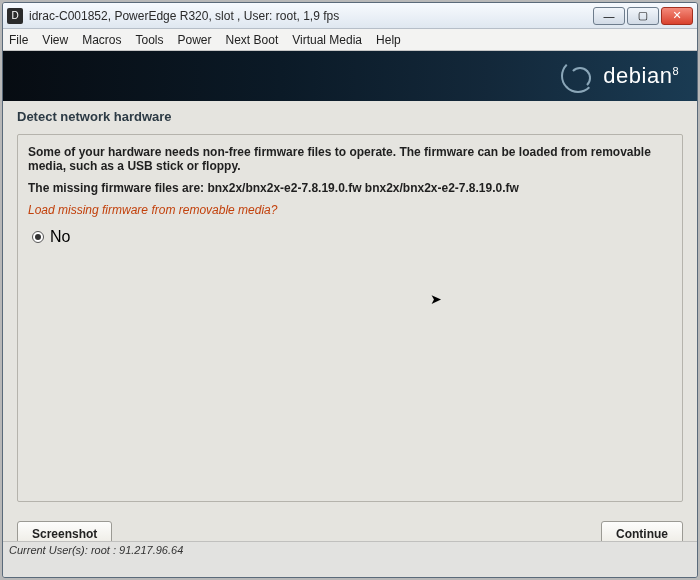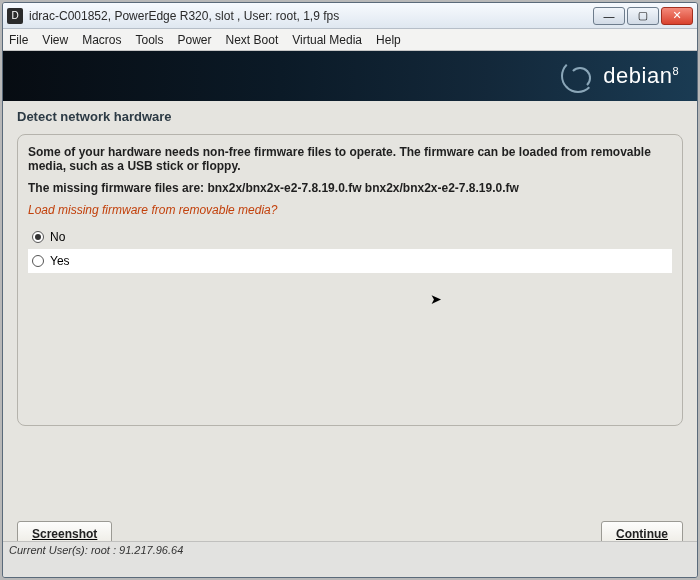--- a/index.html
+++ b/index.html
@@ -110,50 +110,50 @@
   }
   .page-title {
     font-size: 13px;
     font-weight: bold;
     color: #2c3a44;
     margin-bottom: 10px;
   }
   .panel {
     background: #e5e4df;
     border: 1px solid #b5b3ac;
-    border-radius: 8px;
+    border-radius: 2px;
     padding: 10px 10px;
-    height: 292px;
+    height: 368px;
     position: relative;
   }
   .para { font-size: 12px; margin-bottom: 8px; color:#1f1f1f; }
   .bold { font-weight: bold; }
   .italic { font-style: italic; color:#c2410c; }
   .option-row {
     display:flex; align-items:center;
     height: 24px;
     padding: 0 4px;
-    font-size: 12px;
+    font-size: 16px;
   }
   .option-row.selected { background: #ffffff; }
   .option-row .dot {
     width: 12px; height: 12px;
     border: 1px solid #555;
     border-radius: 50%;
     margin-right: 6px;
     display:flex; align-items:center; justify-content:center;
     background:#fff;
   }
   .option-row .dot.filled::after{
     content:""; width:6px; height:6px; border-radius:50%; background:#333;
   }
   .button-bar {
     position:absolute;
     left:14px; right:14px; bottom: 12px;
-    display:flex; justify-content:space-between;text-decoration:underline;
+    display:flex; justify-content:space-between;
   }
   .btn {
     background: linear-gradient(#fdfdfc,#eceae3);
     border: 1px solid #9b9a94;
     border-radius: 3px;
     padding: 5px 14px;
     font-size: 12px;
     font-weight: bold;
     color:#222;
     cursor: pointer;
@@ -224,24 +224,20 @@
 
       <div class="panel">
         <p class="para bold">Some of your hardware needs non-free firmware files to operate. The firmware can be loaded from removable media, such as a USB stick or floppy.</p>
         <p class="para bold">The missing firmware files are: bnx2x/bnx2x-e2-7.8.19.0.fw bnx2x/bnx2x-e2-7.8.19.0.fw</p>
         <p class="para italic">Load missing firmware from removable media?</p>
 
         <div class="option-row">
           <span class="dot filled"></span>
           <span>No</span>
         </div>
-        <div class="option-row selected">
-          <span class="dot"></span>
-          <span>Yes</span>
-        </div>
       </div>
     </div>
 
     <div class="button-bar">
       <button class="btn">Screenshot</button>
       <button class="btn">Continue</button>
     </div>
   </div>
 
   <div class="statusbar">Current User(s): root : 91.217.96.64</div>

